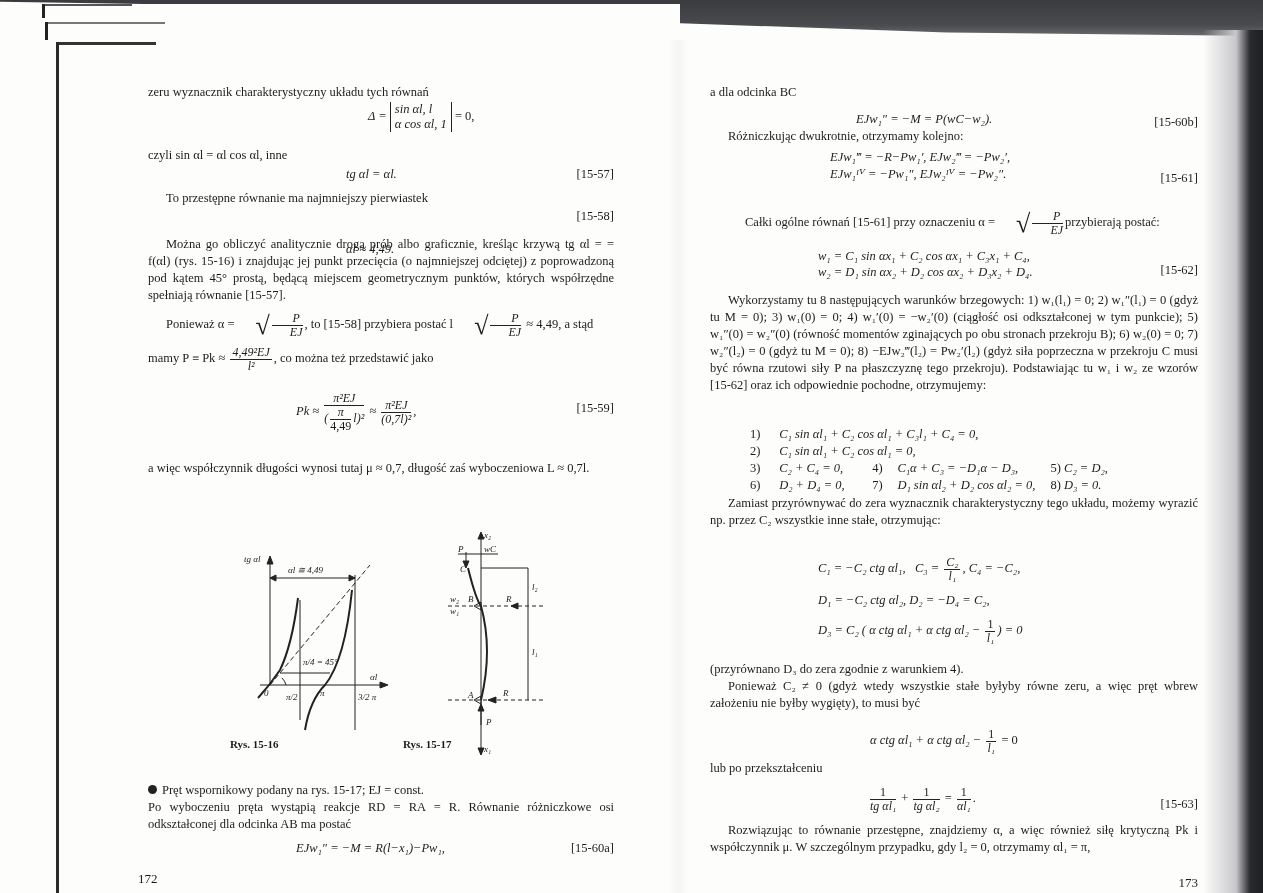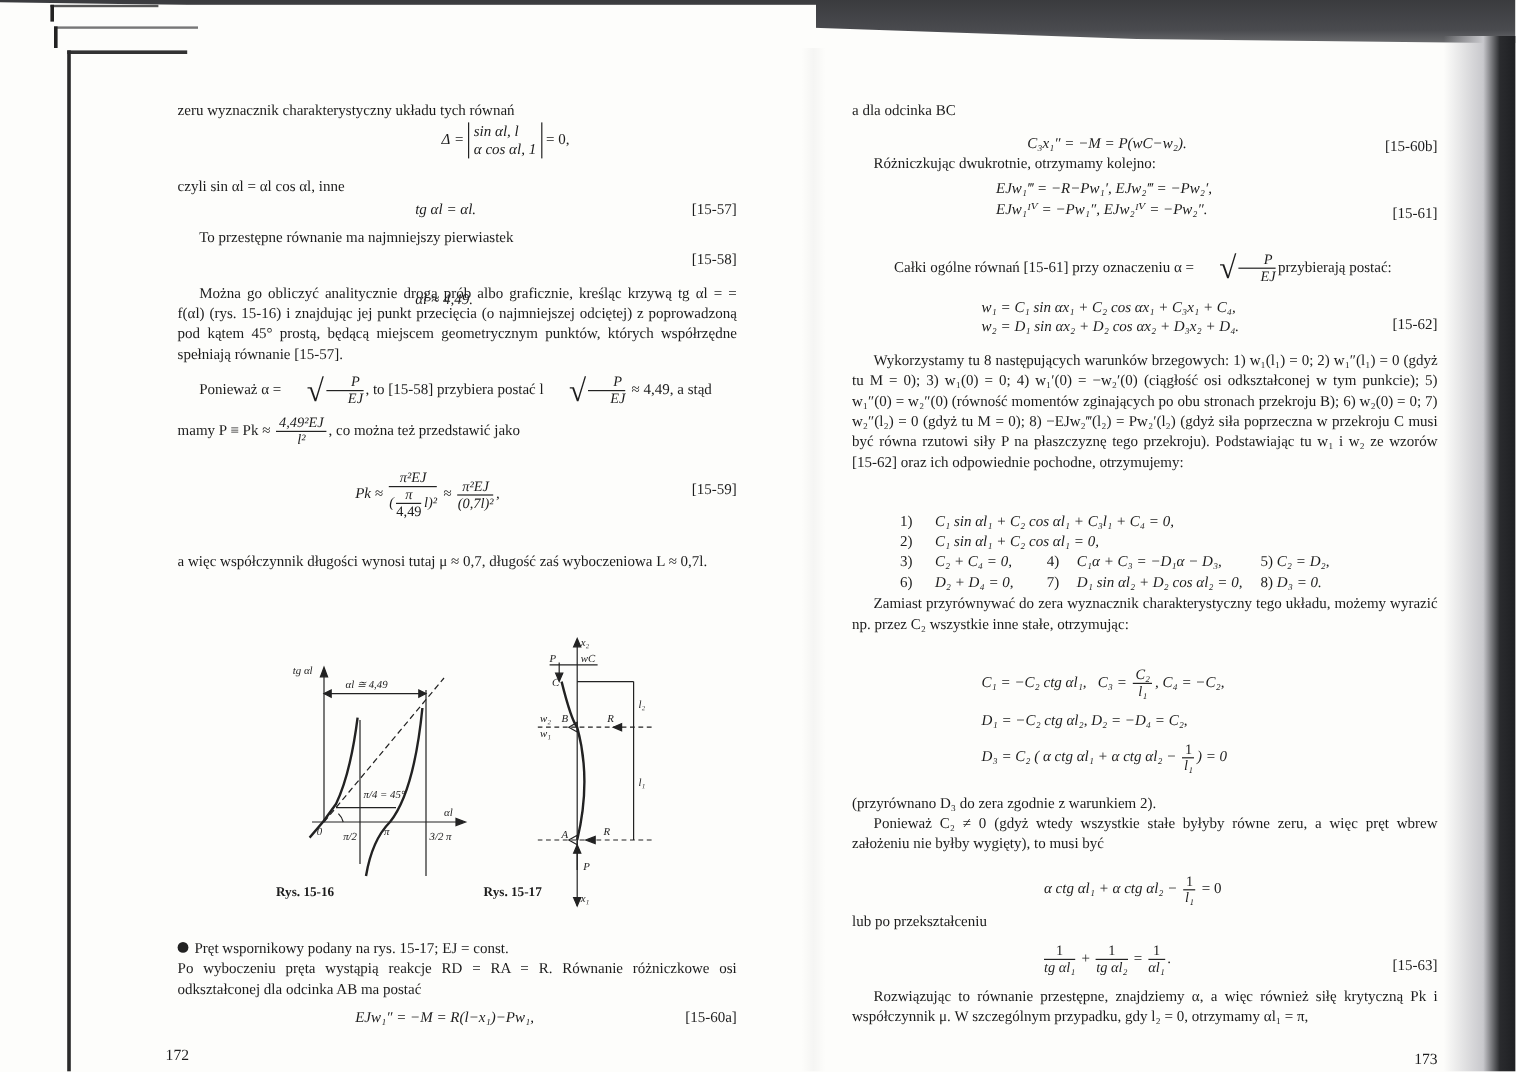--- a/index.html
+++ b/index.html
@@ -201,21 +201,21 @@
   <div class="eq" style="top:840px;left:148px;">EJw₁″ = −M = R(l−x₁)−Pw₁,</div>
   <div class="eqnum" style="top:840px;">[15-60a]</div>
 
   <div class="pagenum" style="top:870px;left:-10px;">172</div>
 </div>
 
 <div class="page right">
 
   <div class="p" style="top:84px;left:0;">a dla odcinka BC</div>
 
-  <div class="eq" style="top:111px;left:146px;">C₃x₁″ = −M = P(wC−w₂).</div>
+  <div class="eq" style="top:111px;left:146px;">EJw₁″ = −M = P(wC−w₂).</div>
   <div class="eqnum" style="top:114px;">[15-60b]</div>
 
   <div class="p indent" style="top:128px;left:0;width:488px;">Różniczkując dwukrotnie, otrzymamy kolejno:</div>
 
   <div class="eq" style="top:149px;left:120px;">EJw₁‴ = −R−Pw₁′,    EJw₂‴ = −Pw₂′,</div>
   <div class="eq" style="top:166px;left:120px;">EJw₁ᴵⱽ = −Pw₁″,    EJw₂ᴵⱽ = −Pw₂″.</div>
   <div class="eqnum" style="top:170px;">[15-61]</div>
 
   <div class="p indent" style="top:210px;left:17px;width:488px;white-space:nowrap;">
     <span>Całki ogólne równań [15-61] przy oznaczeniu α =</span>
@@ -259,21 +259,21 @@
     <span>C₁ = −C₂ ctg αl₁,</span>&nbsp;&nbsp;
     <span>C₃ =</span>
     <span class="frac"><span class="num">C₂</span><span>l₁</span></span><span>,   C₄ = −C₂,</span>
   </div>
   <div class="eq" style="top:592px;left:108px;">D₁ = −C₂ ctg αl₂,    D₂ = −D₄ = C₂,</div>
   <div class="eq" style="top:618px;left:108px;white-space:nowrap;">
     <span>D₃ = C₂ ( α ctg αl₁ + α ctg αl₂ −</span>
     <span class="frac"><span class="num up">1</span><span>l₁</span></span><span>) = 0</span>
   </div>
 
-  <div class="p" style="top:661px;left:0;width:488px;">(przyrównano D₃ do zera zgodnie z warunkiem 2).</div>
+  <div class="p" style="top:661px;left:0;width:488px;">(przyrównano D₃ do zera zgodnie z warunkiem 4).</div>
   <div class="p indent" style="top:678px;left:0;width:488px;">Ponieważ C₂ ≠ 0 (gdyż wtedy wszystkie stałe byłyby równe zeru, a więc pręt wbrew założeniu nie byłby wygięty), to musi być</div>
 
   <div class="eq" style="top:728px;left:160px;white-space:nowrap;">
     <span>α ctg αl₁ + α ctg αl₂ −</span>
     <span class="frac"><span class="num up">1</span><span>l₁</span></span>
     <span class="up">= 0</span>
   </div>
 
   <div class="p" style="top:760px;left:0;">lub po przekształceniu</div>
 

